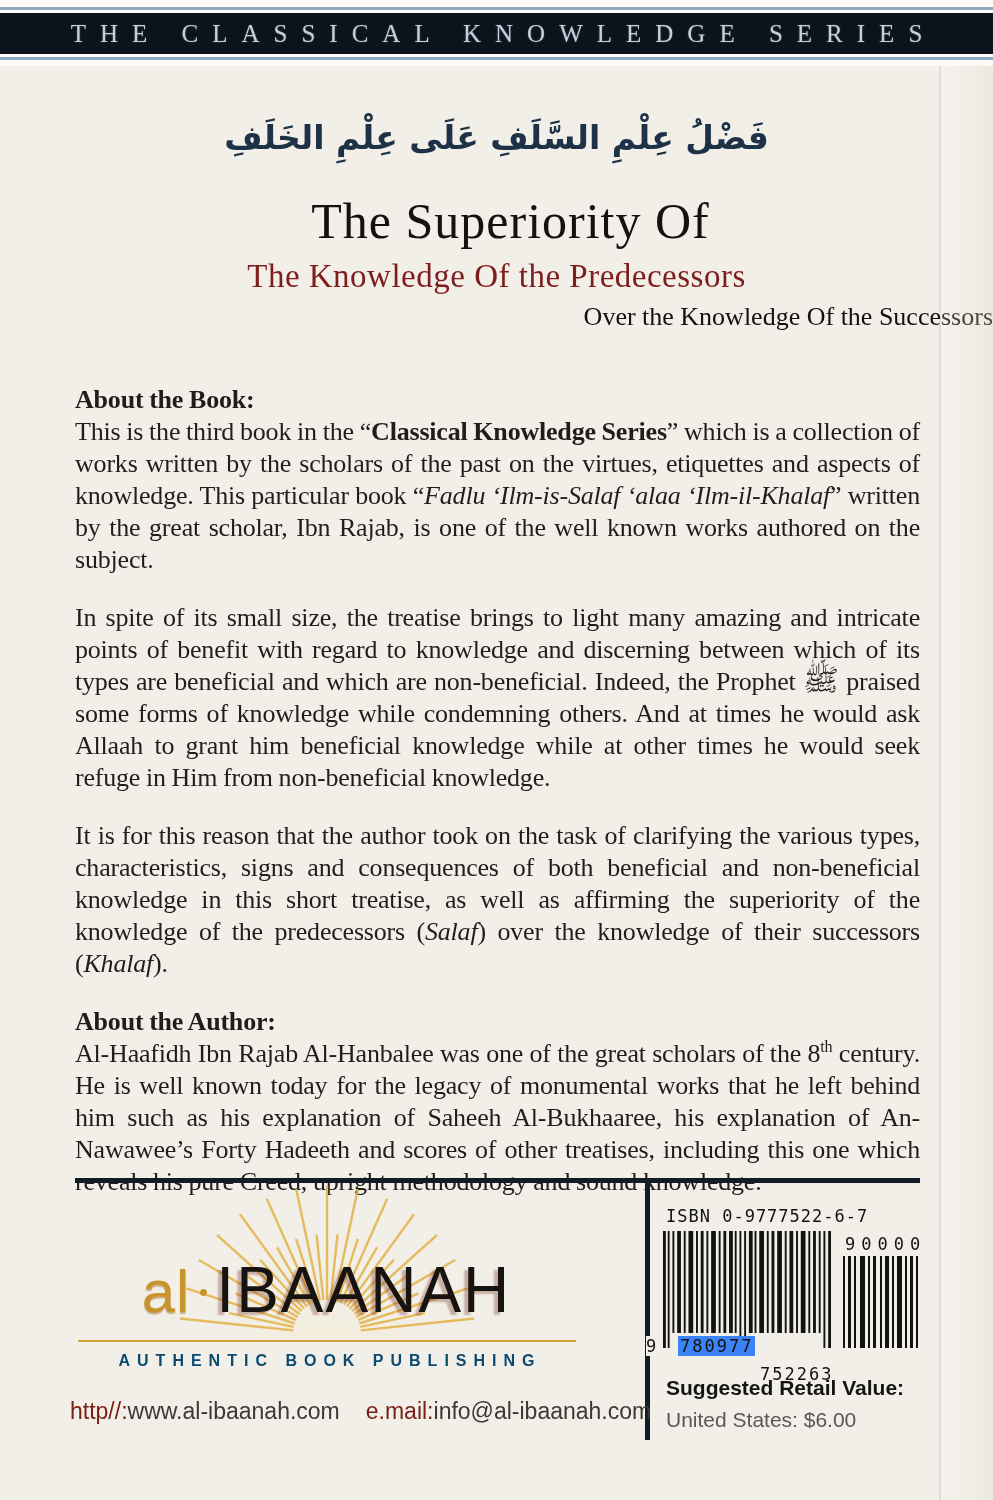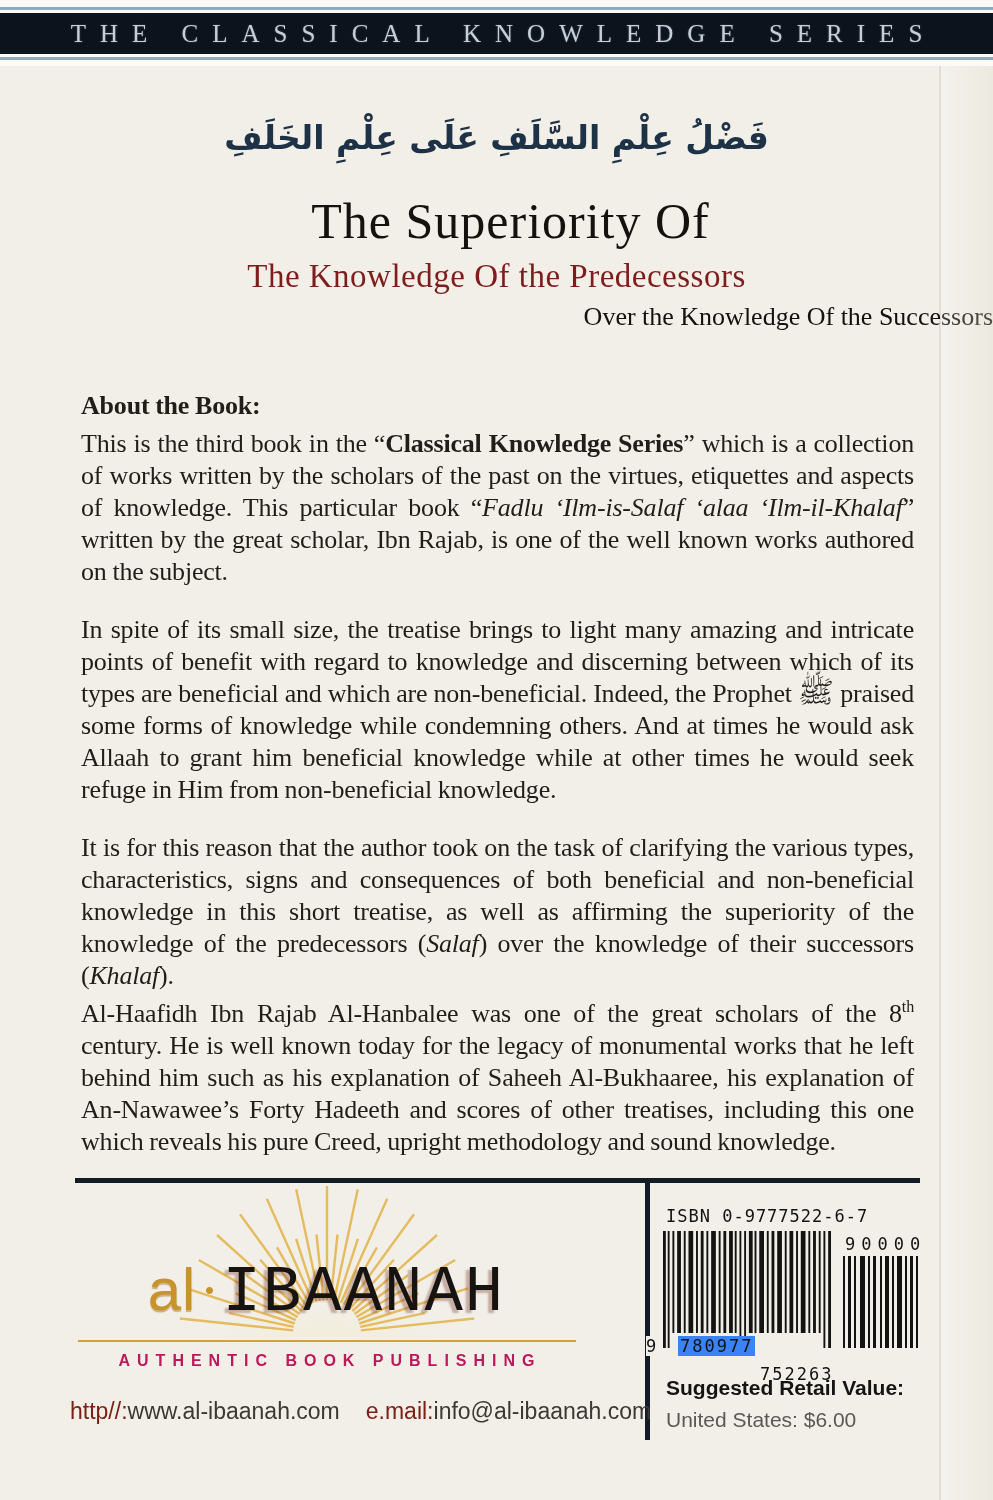--- a/index.html
+++ b/index.html
@@ -43,21 +43,21 @@
   .title-3{
     position:absolute;top:302px;left:0;right:0;text-align:right;
     font-size:26px;color:#14110e;
   }
   
   .content{
     position:absolute;left:75px;top:384px;width:845px;
     font-size:26px;line-height:32px;color:#211e1a;
     text-align:justify;letter-spacing:-0.2px;word-spacing:-0.5px;
   }
-  .content p{margin:6px;}
+  .content p{margin:0;}
   .content .gap{margin-top:26px;}
   .sec-head{font-weight:bold;}
   .b{font-weight:bold;}
   .i{font-style:italic;}
   .saw{font-family:"DejaVu Sans",sans-serif;font-size:30px;line-height:0;}
   sup{font-size:0.62em;vertical-align:super;line-height:0;}
   
   .hline{position:absolute;left:75px;top:1178px;width:845px;height:5px;background:#121c26;}
   .vline{position:absolute;left:645px;top:1178px;width:5px;height:262px;background:#121c26;}
   .sunburst{position:absolute;left:115px;top:1182px;width:425px;height:155px;}
@@ -65,29 +65,29 @@
     position:absolute;left:75px;top:1248px;width:503px;height:84px;
     text-align:center;white-space:nowrap;line-height:84px;font-size:0;
   }
   .logo-al{
     font-family:"Liberation Sans",sans-serif;
     font-size:60px;color:#c9932c;letter-spacing:1px;
     text-shadow:0 2px 1px rgba(150,95,10,0.45);
   }
   .logo-dot{font-family:"Liberation Serif",serif;font-size:60px;color:#c9932c;padding:0 3px;}
   .logo-main{
-    font-family:Liberation Mono, monospace;
+    font-family:Liberation Sans, sans-serif;
     font-size:64px;color:#171310;letter-spacing:2px;
     text-shadow:-4px 3px 2px rgba(110,35,15,0.32);
   }
   .gold-rule{position:absolute;left:78px;top:1340px;width:498px;height:2px;background:#d3a236;}
   .tagline{
     position:absolute;left:75px;top:1352px;width:503px;text-align:center;
     font-family:"Liberation Sans",sans-serif;font-weight:bold;
-    font-size:16px;letter-spacing:7px;text-indent:7px;color:#be185d;white-space:nowrap;
+    font-size:16px;letter-spacing:7px;text-indent:7px;color:#0c4a6e;white-space:nowrap;
   }
   .weblinks{
     position:absolute;left:70px;top:1398px;width:512px;text-align:center;
     font-family:"Liberation Sans",sans-serif;font-size:23px;color:#3c3833;white-space:nowrap;
   }
   .weblinks .lab{color:#7b2015;}
   .weblinks .sep{display:inline-block;width:26px;}
   
   .isbn-top{
     position:absolute;left:666px;top:1206px;
@@ -128,20 +128,21 @@
   <div class="arabic">فَضْلُ عِلْمِ السَّلَفِ عَلَى عِلْمِ الخَلَفِ</div>
   <div class="title-1">The Superiority Of</div>
   <div class="title-2">The Knowledge Of the Predecessors</div>
   <div class="title-3">Over the Knowledge Of the Successors</div>
 
   <div class="content">
     <p class="sec-head">About the Book:</p>
     <p><span>This is the third book in the “</span><span class="b">Classical Knowledge Series</span><span>” which is a collection of works written by the scholars of the past on the virtues, etiquettes and aspects of knowledge. This particular book “</span><span class="i">Fadlu ‘Ilm-is-Salaf ‘alaa ‘Ilm-il-Khalaf</span><span>” written by the great scholar, Ibn Rajab, is one of the well known works authored on the subject.</span></p>
     <p class="gap"><span>In spite of its small size, the treatise brings to light many amazing and intricate points of benefit with regard to knowledge and discerning between which of its types are beneficial and which are non-beneficial. Indeed, the Prophet </span><span class="saw">ﷺ</span><span> praised some forms of knowledge while condemning others. And at times he would ask Allaah to grant him beneficial knowledge while at other times he would seek refuge in Him from non-beneficial knowledge.</span></p>
     <p class="gap"><span>It is for this reason that the author took on the task of clarifying the various types, characteristics, signs and consequences of both beneficial and non-beneficial knowledge in this short treatise, as well as affirming the superiority of the knowledge of the predecessors (</span><span class="i">Salaf</span><span>) over the knowledge of their successors (</span><span class="i">Khalaf</span><span>).</span></p>
+    <p class="gap sec-head">About the Author:</p>
     <p><span>Al-Haafidh Ibn Rajab Al-Hanbalee was one of the great scholars of the 8</span><sup>th</sup><span> century. He is well known today for the legacy of monumental works that he left behind him such as his explanation of Saheeh Al-Bukhaaree, his explanation of An-Nawawee’s Forty Hadeeth and scores of other treatises, including this one which reveals his pure Creed, upright methodology and sound knowledge.</span></p>
   </div>
 
   <div class="hline"></div>
   <div class="vline"></div>
 
   <svg class="sunburst" viewBox="0 0 425 155">
     <defs>
       <radialGradient id="glowGrad" cx="50%" cy="100%" r="65%">
         <stop offset="0%" stop-color="#f7e9bd" stop-opacity="0.95"></stop>

